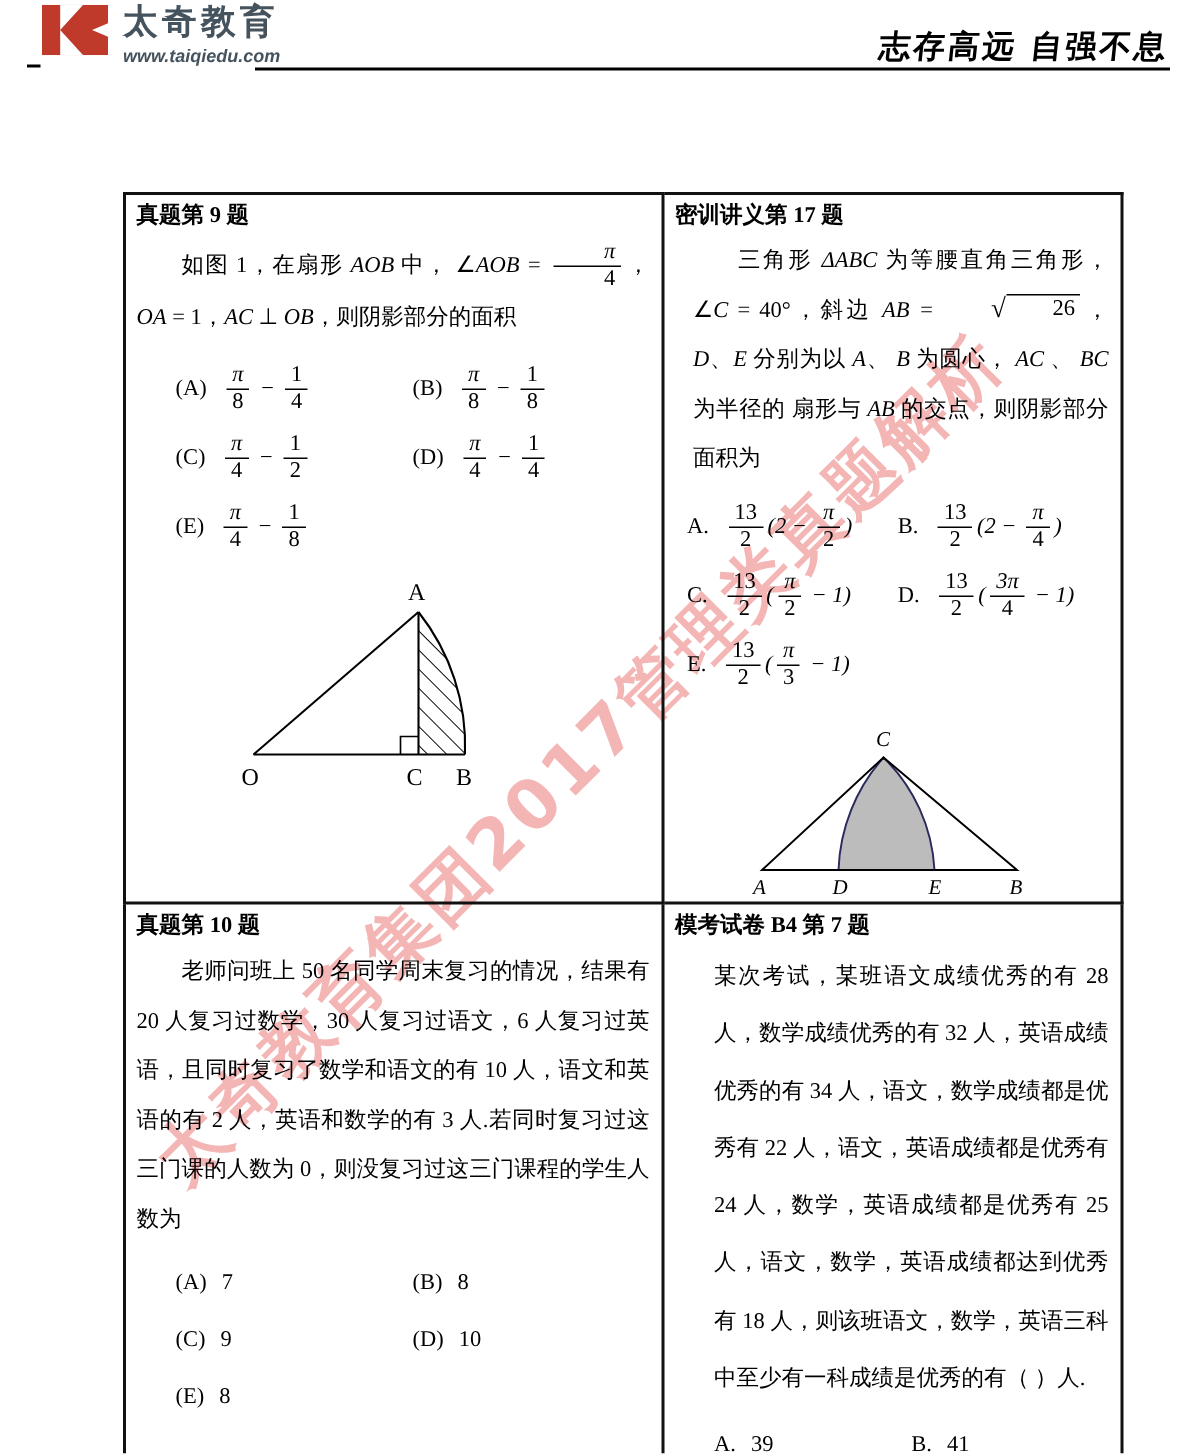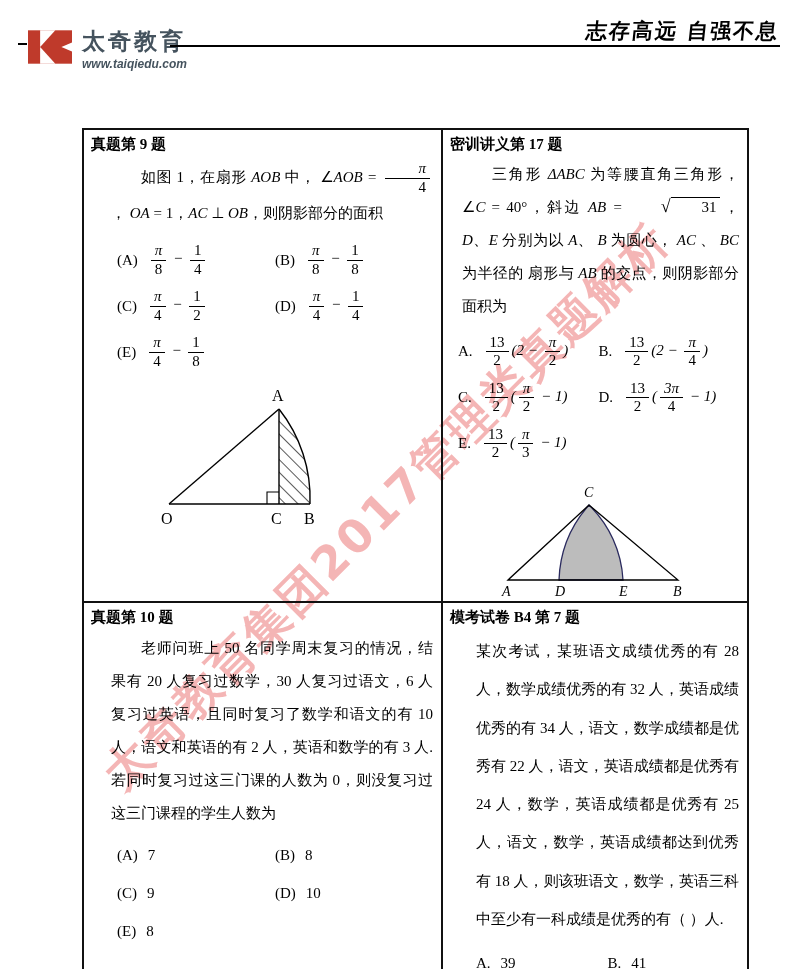--- a/index.html
+++ b/index.html
@@ -2,21 +2,21 @@
 <html><head>
 <meta charset="utf-8">
 <style>
   html,body{margin:0;padding:0;background:#fff;}
   .page{position:relative;width:793px;height:969px;background:#fff;overflow:hidden;
         font-family:"Liberation Serif","DejaVu Sans",serif;color:#000;}
 
   
   .hdr{position:absolute;left:0;top:0;width:100%;height:70px;}
   .edge-dash{position:absolute;left:18px;top:43px;width:9px;border-top:2px solid #000;}
-  .logo-wrap{position:absolute;left:28px;top:27px;display:flex;align-items:flex-start;}
+  .logo-wrap{position:absolute;left:28px;top:0;display:flex;align-items:flex-start;}
   .logo-mark{display:block;}
   .logo-text{margin-left:10px;}
   .brand{font-family:"Liberation Sans","DejaVu Sans",sans-serif;font-weight:bold;
          font-size:23px;color:#45535e;letter-spacing:3px;line-height:1.1;margin-top:2px;}
   .url{font-family:"Liberation Sans","DejaVu Sans",sans-serif;font-weight:bold;
        font-size:12px;color:#45535e;margin-top:3px;font-style:italic;}
   .slogan{position:absolute;right:14px;top:17px;font-family:"DejaVu Serif",serif;
           font-weight:900;font-size:21px;color:#000;letter-spacing:2px;
           transform:skewX(-6deg);}
   .hrule{position:absolute;left:170px;right:13px;top:45px;border-top:2px solid #000;}
@@ -32,21 +32,21 @@
              border-collapse:collapse;table-layout:fixed;background:transparent;}
   table.grid td{border:2px solid #111;vertical-align:top;padding:3px 8px 0 7px;
                 overflow:hidden;background:transparent;}
   .col-l{width:342px;}
   .col-r{width:289px;}
   .row-t td{height:430px;}
   .row-b td{height:383px;}
 
   .cell-title{font-family:Liberation Serif, serif;
               font-weight:bold;font-size:15px;line-height:1.5;}
-  .para{font-size:15px;text-align:justify;margin:4px 0 0 20px;line-height:2.35;}
+  .para{font-size:15px;text-align:justify;margin:4px 0 0 0;line-height:2.35;}
   .para.ind{text-indent:2em;}
   .para.block{margin-left:26px;line-height:2.55;text-align:justify;}
   .p2para{margin:2px 0 0 12px;line-height:2.2;}
 
   
   .mi{font-family:"Liberation Serif","DejaVu Sans",serif;font-style:italic;}
   .tx{}
   .frac{display:inline-block;vertical-align:middle;text-align:center;margin:0 3px;
         font-family:"Liberation Serif","DejaVu Serif",serif;line-height:1.15;font-style:normal;}
   .fn{display:block;padding:0 4px;border-bottom:1.3px solid #000;}
@@ -139,21 +139,21 @@
           <text class="figtext" x="6" y="137">O</text>
           <text class="figtext" x="116" y="137">C</text>
           <text class="figtext" x="149" y="137">B</text>
         </svg>
       </td>
 
       <td class="col-r">
         <div class="cell-title">密训讲义第 17 题</div>
         <div class="para ind p2para"><span class="tx">三角形 </span><span class="mi">ΔABC</span><span class="tx"> 为等腰直角三角形，</span><span class="mi">∠C</span><span class="tx"> = 40°，斜边 </span><span class="mi">AB = </span><span class="sqrt">
                 <span class="rad">√</span>
-                <span class="radi">31</span>
+                <span class="radi">26</span>
               </span><span class="tx">，</span><span class="mi">D</span><span class="tx">、</span><span class="mi">E</span><span class="tx"> 分别为以 </span><span class="mi">A</span><span class="tx">、 </span><span class="mi">B</span><span class="tx"> 为圆心， </span><span class="mi">AC</span><span class="tx"> 、 </span><span class="mi">BC</span><span class="tx"> 为半径的 扇形与 </span><span class="mi">AB</span><span class="tx"> 的交点，则阴影部分面积为</span></div>
         <div class="opts tall" style="margin-left:8px">
           <div class="opt">
             <span class="opt-label">A.</span>
             <span><span class="frac"><span class="fn">13</span><span class="fd">2</span></span><span class="mi">(2 − </span><span class="frac"><span class="fn it">π</span><span class="fd">2</span></span><span class="mi">)</span></span>
           </div>
           <div class="opt">
             <span class="opt-label">B.</span>
             <span><span class="frac"><span class="fn">13</span><span class="fd">2</span></span><span class="mi">(2 − </span><span class="frac"><span class="fn it">π</span><span class="fd">4</span></span><span class="mi">)</span></span>
           </div>

